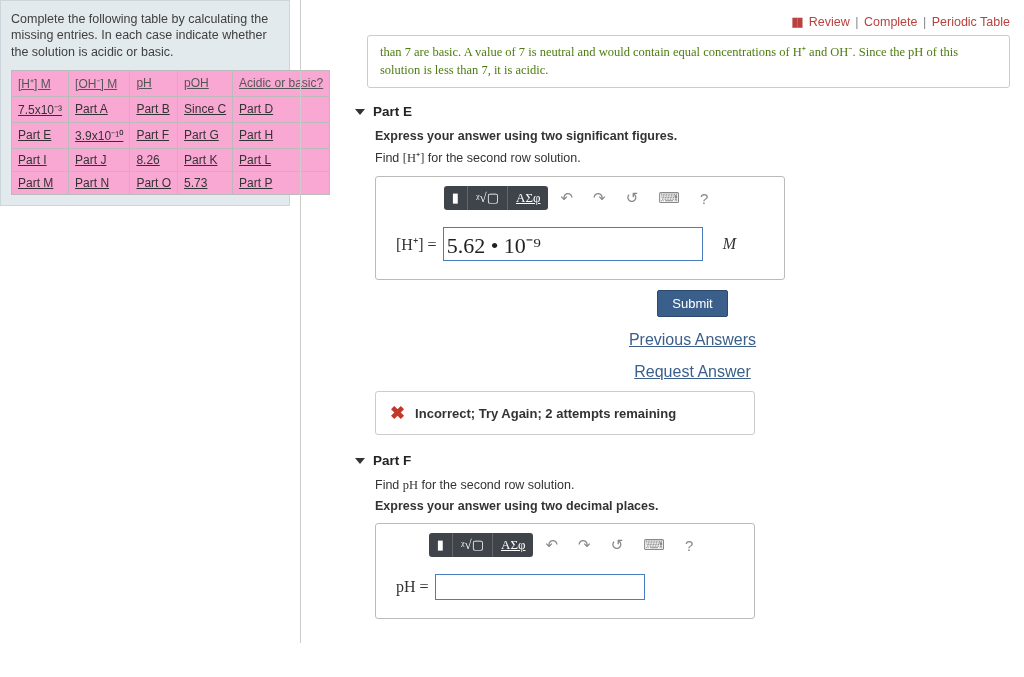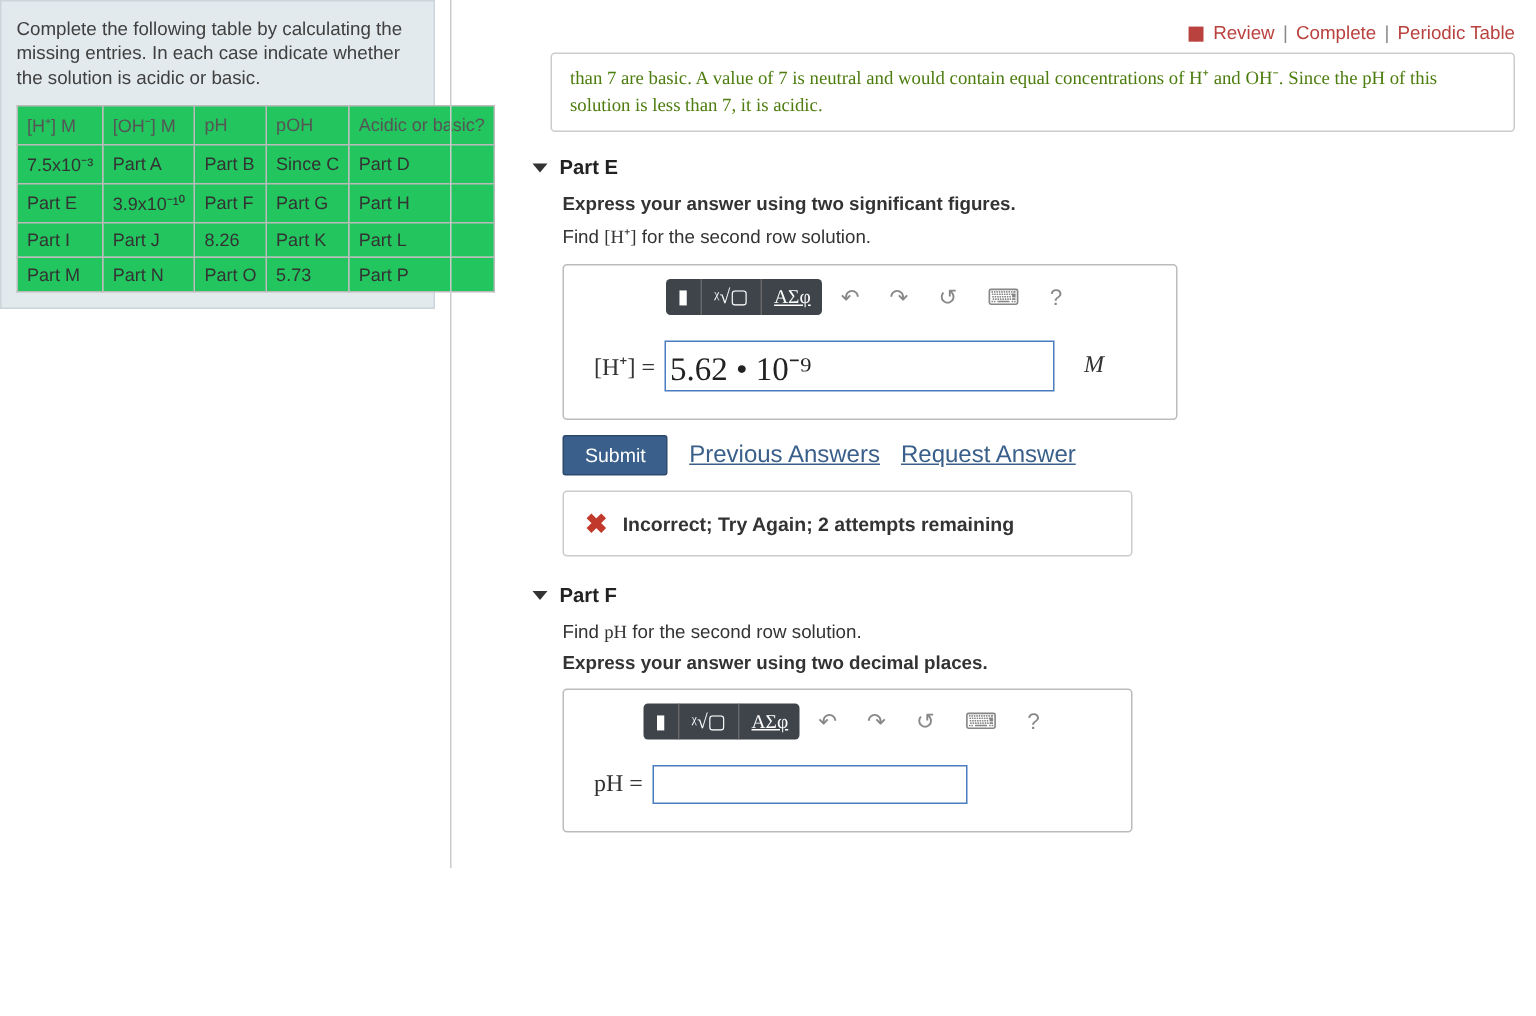--- a/index.html
+++ b/index.html
@@ -25,22 +25,23 @@
   .instruction { font-size: 12.5px; color: #404040; line-height: 1.3; margin-bottom: 10px; }
   .data-table {
     border-collapse: collapse;
     width: 100%;
     font-size: 12px;
   }
   .data-table th, .data-table td {
     border: 1px solid #bbb;
     padding: 4px 6px;
     text-align: left;
-    background: #22c55e;
+    background: #f9a8d4;
     white-space: nowrap;
+    text-decoration: underline;
   }
   .data-table th { font-weight: normal; color: #555; }
   .right-panel {
     flex: 1;
     border-left: 1px solid #ccc;
     padding: 0 14px 14px 14px;
     min-width: 0;
   }
   .top-links {
     text-align: right;
@@ -126,21 +127,21 @@
     font-size: 22px;
     font-family: 'Times New Roman', serif;
     color: #222;
     padding: 2px 3px;
     width: 260px;
     height: 34px;
     outline: none;
   }
   .answer-input.empty { width: 210px; height: 26px; }
   .unit { font-style: italic; margin-left: 14px; }
-  .btn-row { display: flex; align-items: center; gap: 14px; margin: 10px 0; }
+  .btn-row { display: flex; align-items: center; gap: 14px; margin: 10px 0; flex-direction: column; }
   .submit-btn {
     background: #3a5f8a;
     color: #fff;
     border: 1px solid #2d4a6d;
     padding: 5px 14px;
     font-size: 13px;
     border-radius: 2px;
     cursor: pointer;
   }
   .link-btn { color: #3a5f8a; font-size: 16px; text-decoration: underline; cursor: pointer; }

